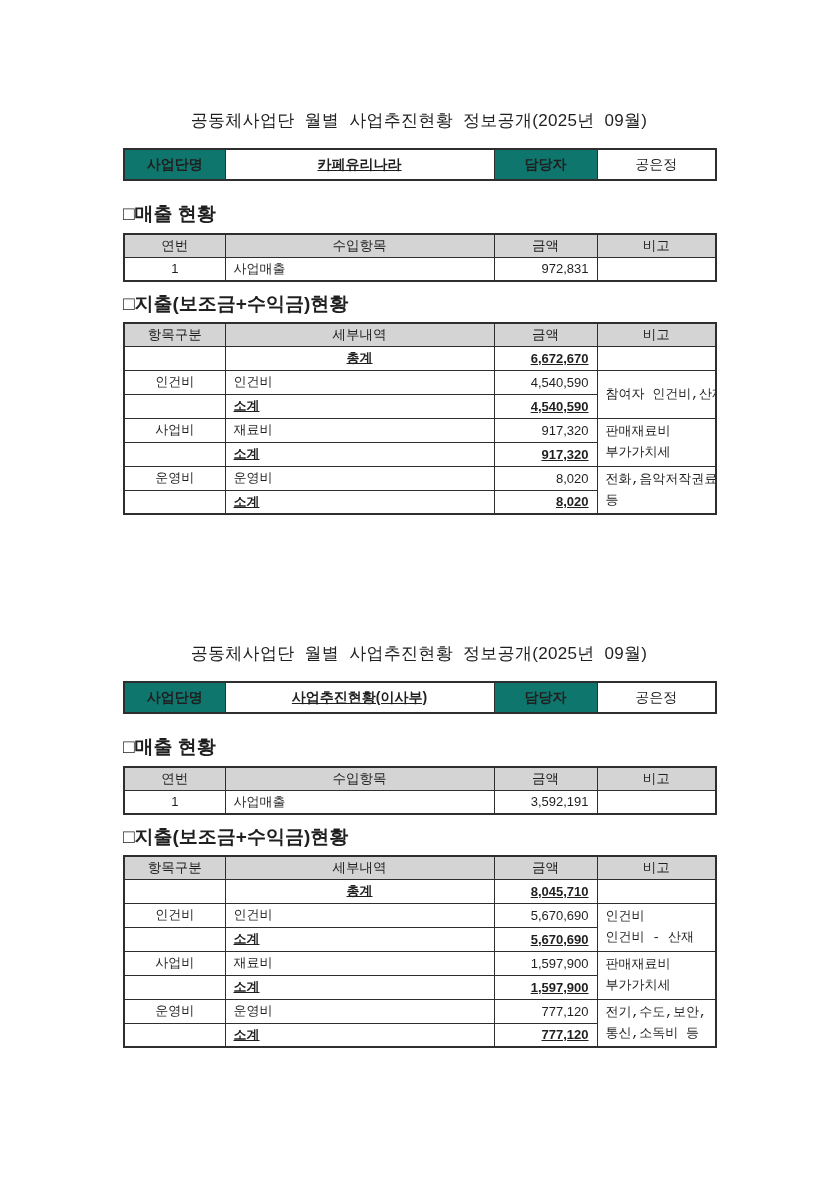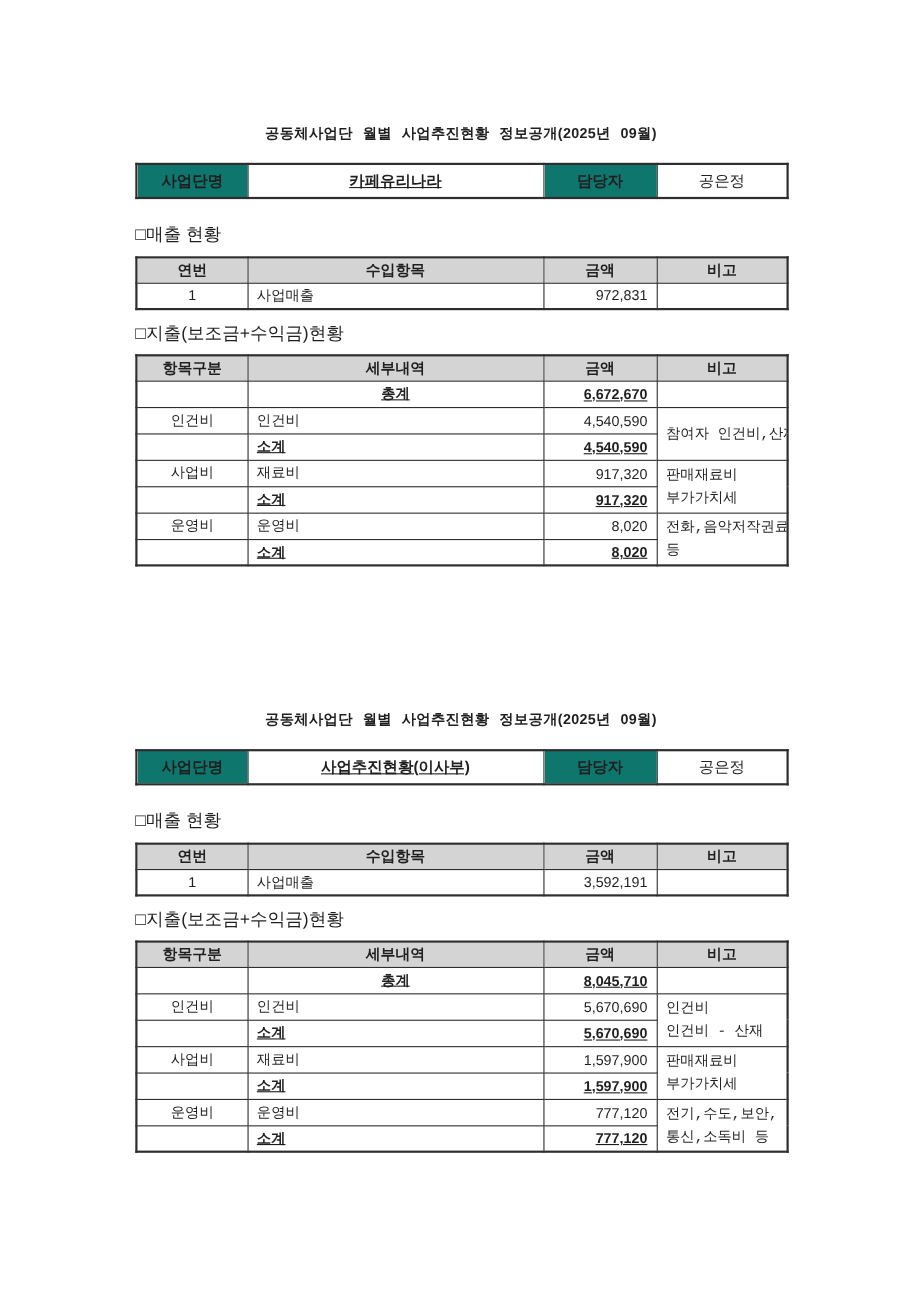--- a/index.html
+++ b/index.html
@@ -7,21 +7,21 @@
   body {
     width:835px; height:1181px; position:relative;
     font-family:"Liberation Sans", sans-serif;
     color:#1f1f1f;
   }
   .doc-section { position:absolute; left:123px; width:592px; }
   #section-0 { top:108px; }
   #section-1 { top:641px; }
 
   .doc-title {
-    font-size:13px; font-weight:700; text-align:center;
+    font-size:17px; font-weight:400; text-align:center;
     letter-spacing:0.3px; word-spacing:5px;
     height:26px; line-height:26px; margin-bottom:14px;
     white-space:nowrap;
   }
 
   table.tbl {
     border-collapse:collapse; table-layout:fixed; width:592px;
     border:2px solid #2e2e2e;
   }
   table.tbl td {
@@ -30,28 +30,28 @@
 
   
   .info-tbl td {
     border-width:2px; height:31px; font-size:14px; text-align:center;
     vertical-align:middle;
   }
 
   
   .sec-label {
     margin-top:24px; margin-bottom:11px;
-    font-size:16px; font-weight:400; height:17px; line-height:17px;
+    font-size:19px; font-weight:700; height:17px; line-height:17px;
   }
   .sec-label.expense-label { margin-top:13px; margin-bottom:10px; }
 
   
   .data-tbl td { height:24px; font-size:13px; padding:0 8px; vertical-align:middle; }
   .head-row td {
-    height:23px; font-size:13.5px; font-weight:700; text-align:center;
+    height:23px; font-size:13.5px; font-weight:400; text-align:center;
     background:#d4d4d4; border-bottom-width:2px; padding:0 10px;
   }
   .hdr { background:#0f766e; font-weight:700;font-family:Liberation Mono, monospace; }
   .center { text-align:center; }
   .left   { text-align:left; }
   .right  { text-align:right; }
   .bold   { font-weight:700;text-decoration:underline; }
 
   .total-row td { border-bottom-width:2px;margin-top:28px; }
   .subtotal-row td { border-bottom-width:2px; }

